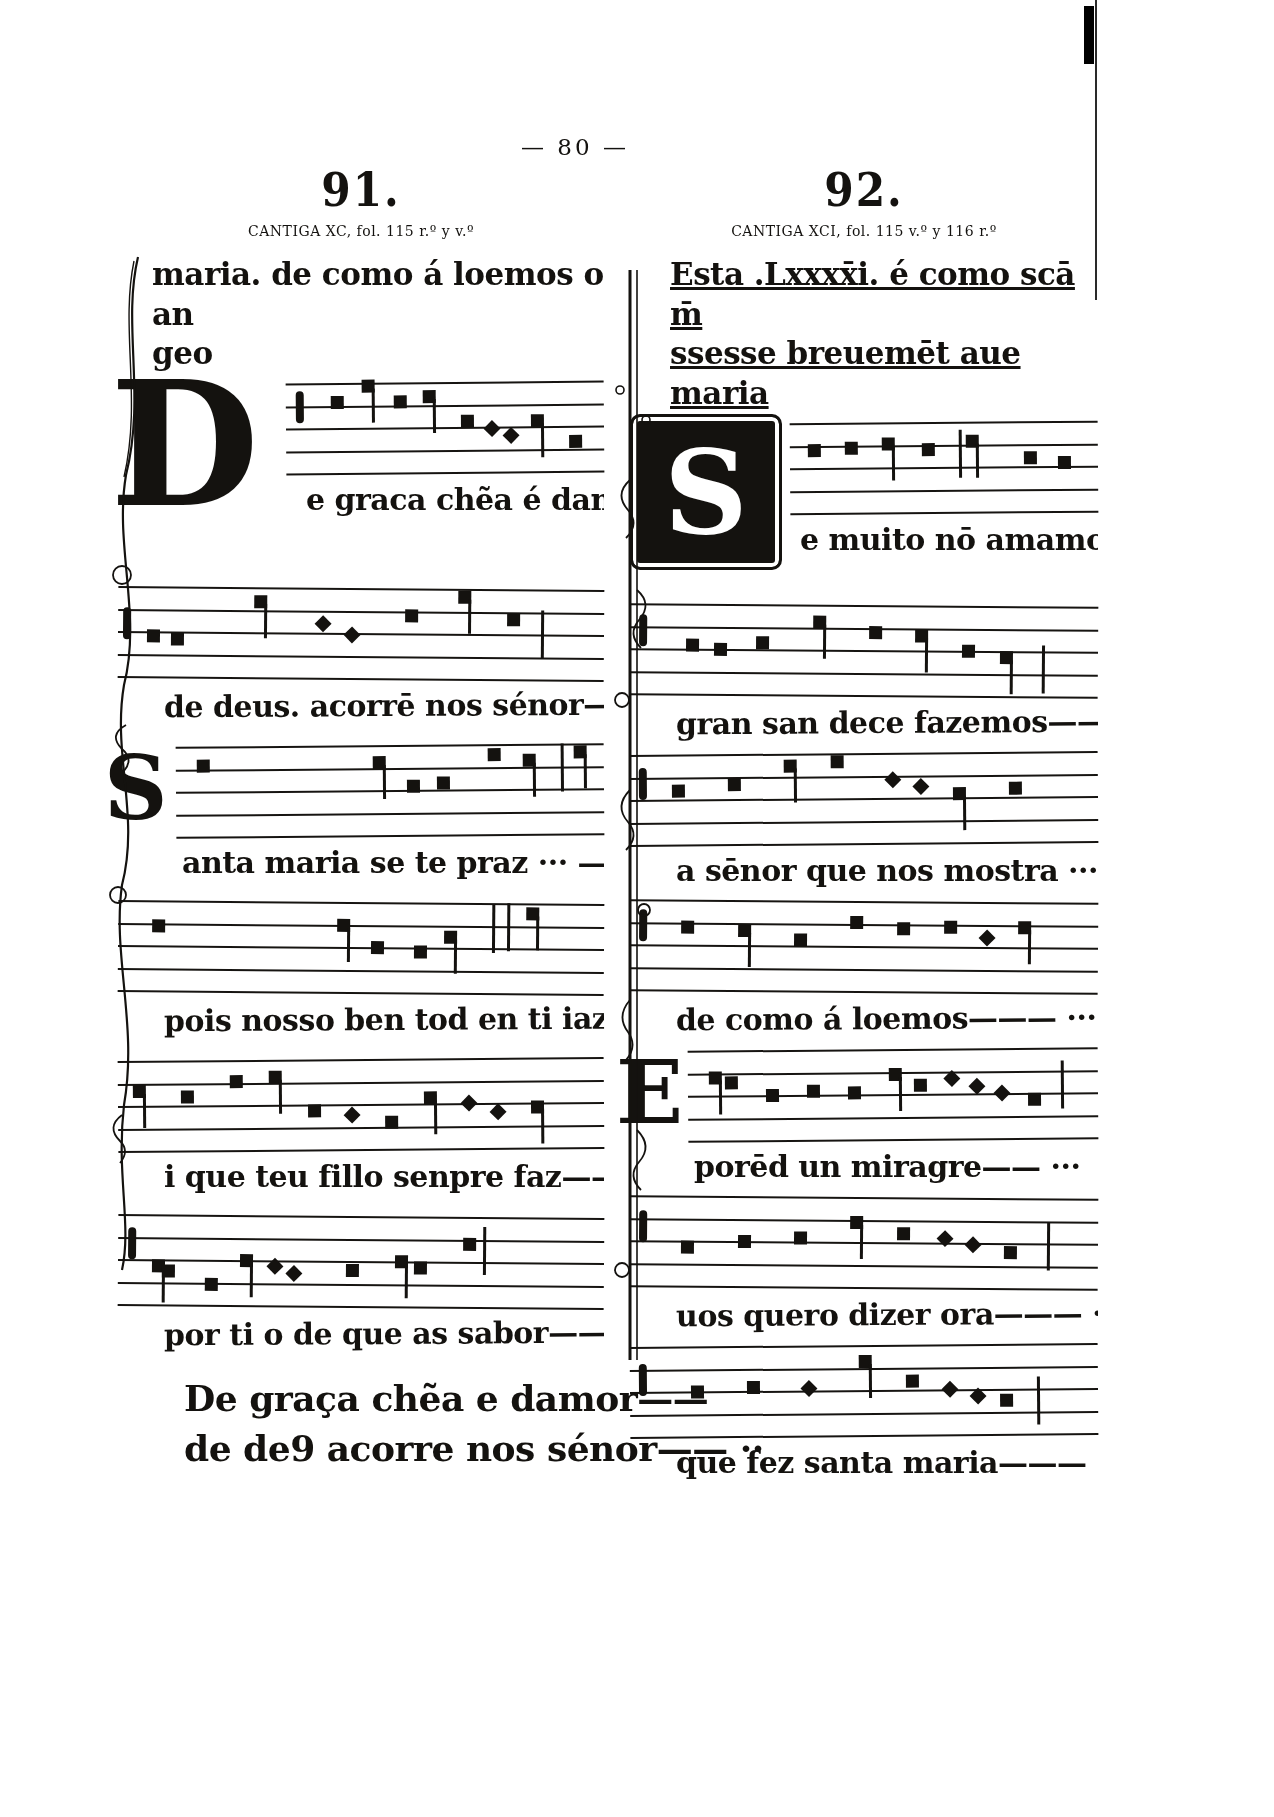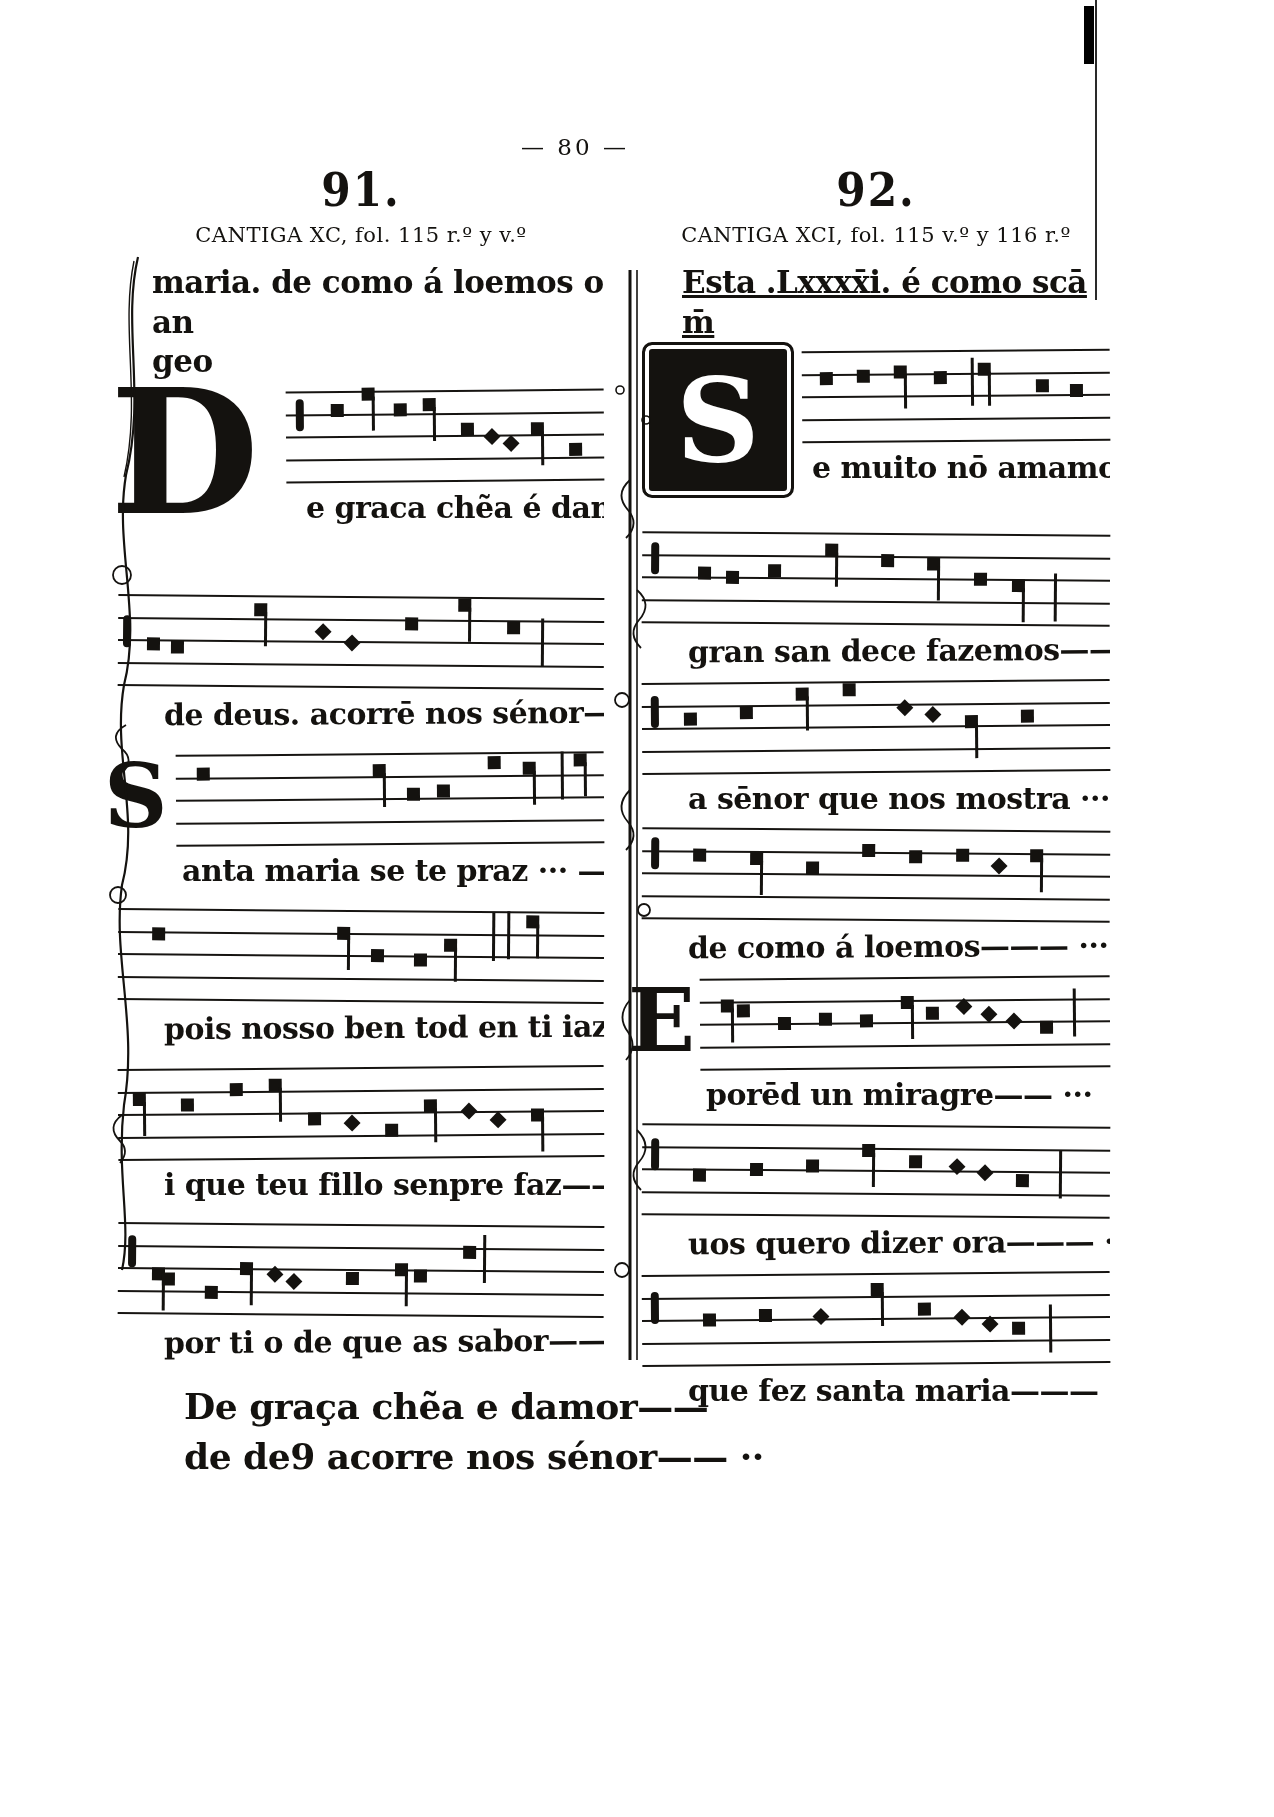--- a/index.html
+++ b/index.html
@@ -6,30 +6,30 @@
   body{
     width:1274px;height:1817px;position:relative;overflow:hidden;
     background:#ffffff;color:#14120f;
     font-family:"DejaVu Serif", serif;
   }
   .page-number{
     position:absolute;top:134px;left:0;width:1150px;text-align:center;
     font-size:23px;letter-spacing:3px;color:#14120f;
   }
   #columns{
-    position:absolute;top:166px;left:118px;width:1002px;display:flex;gap:38px;
+    position:absolute;top:166px;left:118px;width:1002px;display:flex;gap:26px;
   }
   .column{width:486px;}
   .column.right{width:468px;}
   .cantiga-number{
     text-align:center;font-size:47px;font-weight:bold;letter-spacing:2px;
     line-height:1;margin-bottom:10px;font-stretch:condensed;
   }
   .caption{
-    text-align:center;font-size:21px;letter-spacing:0.5px;margin-bottom:16px;white-space:nowrap;
+    text-align:center;font-size:14px;letter-spacing:0.5px;margin-bottom:16px;white-space:nowrap;
   }
   .rubric{font-size:31px;font-weight:bold;line-height:1.28;margin-left:34px;margin-bottom:6px;letter-spacing:-0.5px;}
   .right .rubric{margin-left:40px;text-decoration:underline;}
   .systems{margin-top:8px;}
   .system{position:relative;margin-bottom:22px;}
   .right .system{margin-bottom:13px;}
   .staff{
     position:relative;height:92px;margin-top:6px;
     background-image:
       linear-gradient(#161411,#161411),
@@ -187,20 +187,21 @@
         </div>
       </div>
       <div class="closing">De graça chẽa e damor——</div>
       <div class="closing">de de9 acorre nos sénor—— ··</div>
     </div>
     <div class="column right">
       <div class="cantiga-number">92.</div>
       <div class="caption">CANTIGA XCI, fol. 115 v.º y 116 r.º</div>
       <div class="rubric">
         <div class="rubric-line">Esta .Lxxxx̄i. é como scā m̄</div>
+        <div class="rubric-line">ssesse breuemēt aue maria</div>
       </div>
       <div class="systems">
         <div class="system has-panel">
           <div class="initial panel">S</div>
           <div class="staff">
             <div class="note p" style="left: 6%; top: calc(30% - 7px);"></div>
             <div class="note p" style="left: 18%; top: calc(28% - 7px);"></div>
             <div class="note v" style="left: 30%; top: calc(24% - 7px);"></div>
             <div class="note p" style="left: 43%; top: calc(30% - 7px);"></div>
             <div class="note t" style="left: 55%; top: calc(16% - 7px);"></div>

